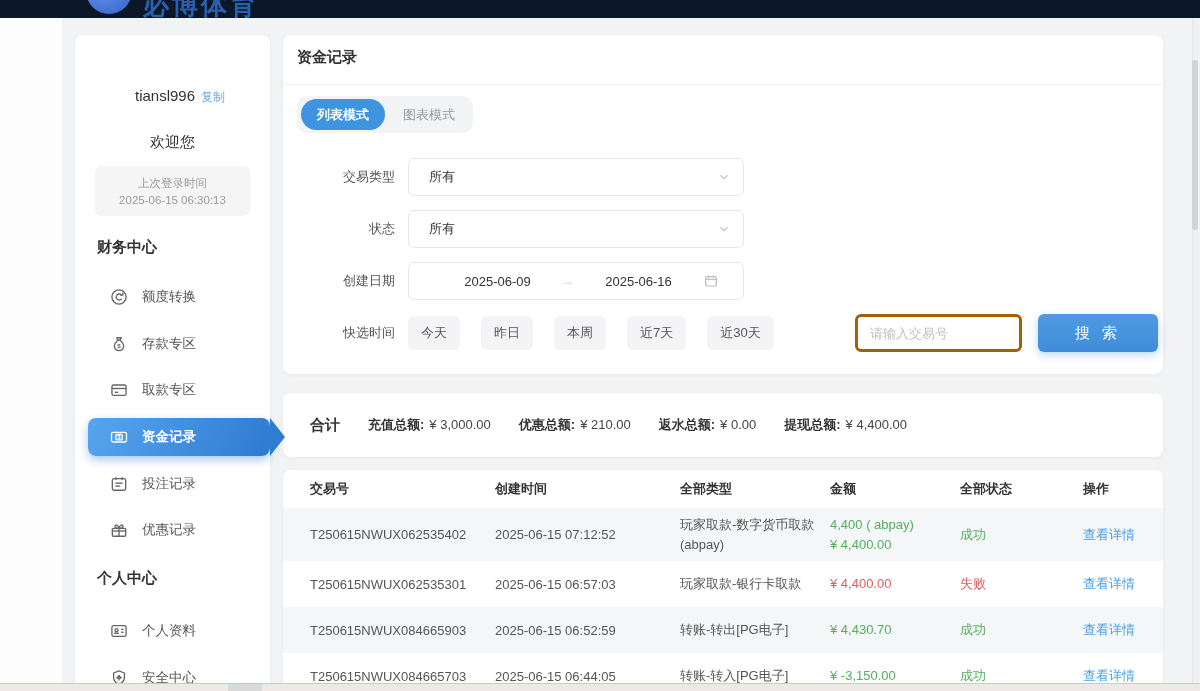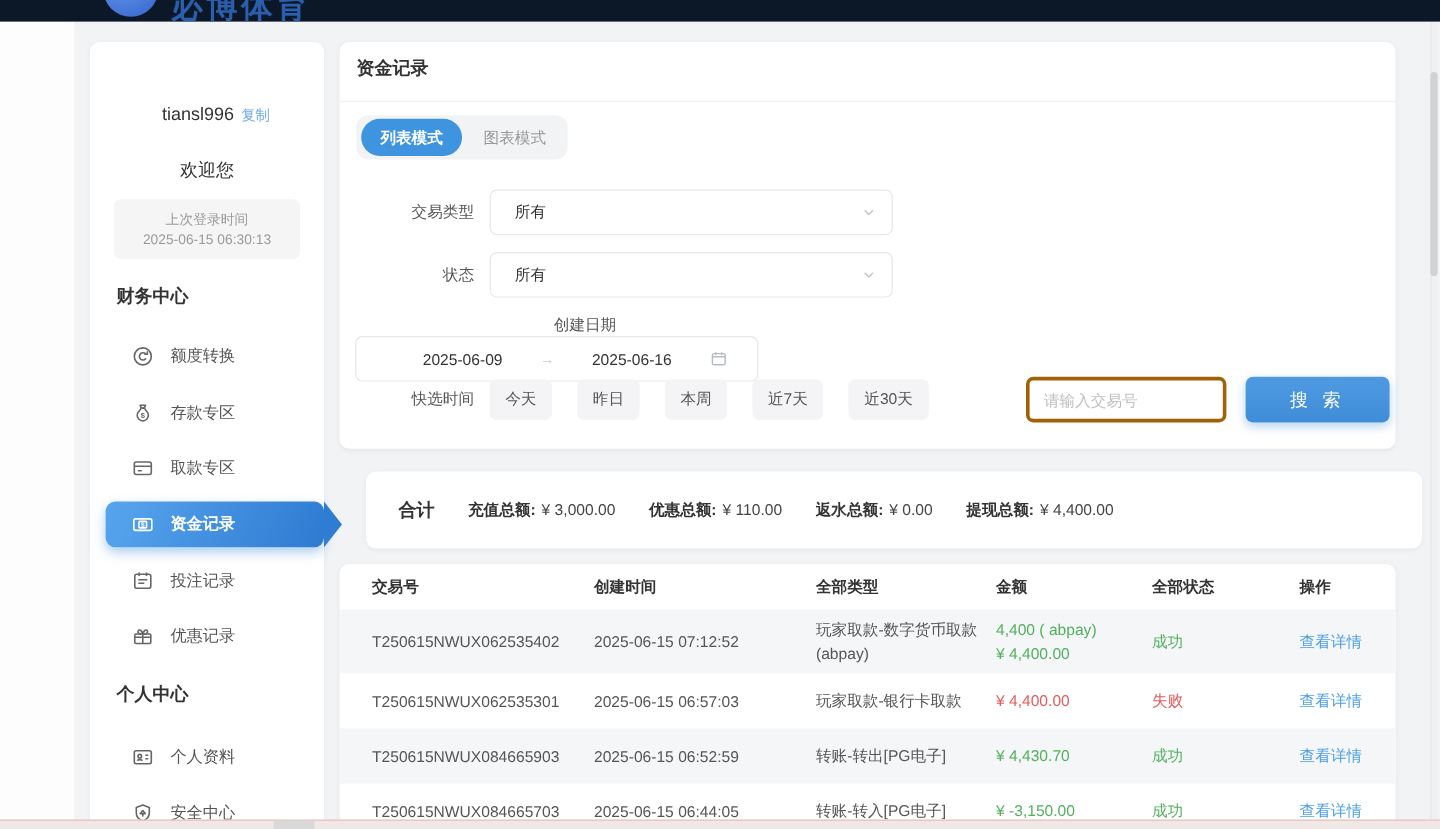--- a/index.html
+++ b/index.html
@@ -69,21 +69,21 @@
   .qbtn { height:34px; padding:0 13px; background:#f4f4f6; border-radius:6px; border:none;
     font-size:13px; color:#555; display:flex; align-items:center; cursor:pointer; font-family:inherit; }
   .search-input { position:absolute; left:572px; top:279px; width:167px; height:38px; border:3px solid #a16207;
     border-radius:6px; padding:0 12px; font-size:13px; color:#333; font-family:inherit; outline:none; }
   .search-input::placeholder { color:#c0c0c4; }
   .search-btn { position:absolute; left:755px; top:279px; width:120px; height:38px; border:none; border-radius:6px;
     background:linear-gradient(180deg,#4f9ae2,#3f8cd8); color:#fff; font-size:15px; letter-spacing:4px;
     cursor:pointer; font-family:inherit; box-shadow:0 3px 8px rgba(63,140,216,0.35); }
 
   
-  .summary-card { left:283px; top:393px; width:880px; height:64px; display:flex; align-items:center;margin-left:22px; }
+  .summary-card { left:283px; top:393px; width:880px; height:64px; display:flex; align-items:center; }
   .sum-total { margin-left:27px; font-size:15px; font-weight:bold; color:#333; }
   .sum-items { display:flex; margin-left:28px; gap:28px; }
   .sum-item { font-size:13px; color:#444; }
   .sum-item b { color:#333; margin-right:5px; }
 
   
   .table-card { left:283px; top:470px; width:880px; height:221px; overflow:hidden;
     border-bottom-left-radius:0; border-bottom-right-radius:0; }
   .t-row { display:grid; grid-template-columns:185px 185px 150px 130px 123px 1fr; align-items:center;
     padding:0 27px; }
@@ -244,21 +244,21 @@
     <div class="select-box">
       <span class="sel-val">所有</span>
       <span class="chev">
         <svg width="14" height="14" viewBox="0 0 24 24" fill="none" stroke="currentColor" stroke-width="2">
             <polyline points="6 9 12 15 18 9"></polyline>
           </svg>
       </span>
     </div>
   </div>
 
-  <div class="filter-row" style="top:227px;flex-direction:column;">
+  <div class="filter-row" style="top:227px;">
     <div class="f-label">创建日期</div>
     <div class="date-box">
       <span class="date-val">2025-06-09</span>
       <span class="date-arrow">→</span>
       <span class="date-val">2025-06-16</span>
       <span class="cal-icon">
         <svg width="16" height="16" viewBox="0 0 24 24" fill="none" stroke="currentColor" stroke-width="1.8">
           <rect x="4" y="5.5" width="16" height="14" rx="2"></rect>
             <line x1="8.3" y1="3.8" x2="8.3" y2="7.2"></line>
             <line x1="15.7" y1="3.8" x2="15.7" y2="7.2"></line>
@@ -283,21 +283,21 @@
   <button class="search-btn">搜 索</button>
 </div>
 
 <div class="card summary-card">
   <div class="sum-total">合计</div>
   <div class="sum-items">
     <div class="sum-item">
       <b>充值总额:</b><span>¥ 3,000.00</span>
     </div>
     <div class="sum-item">
-      <b>优惠总额:</b><span>¥ 110.00</span>
+      <b>优惠总额:</b><span>¥ 210.00</span>
     </div>
     <div class="sum-item">
       <b>返水总额:</b><span>¥ 0.00</span>
     </div>
     <div class="sum-item">
       <b>提现总额:</b><span>¥ 4,400.00</span>
     </div>
   </div>
 </div>
 

